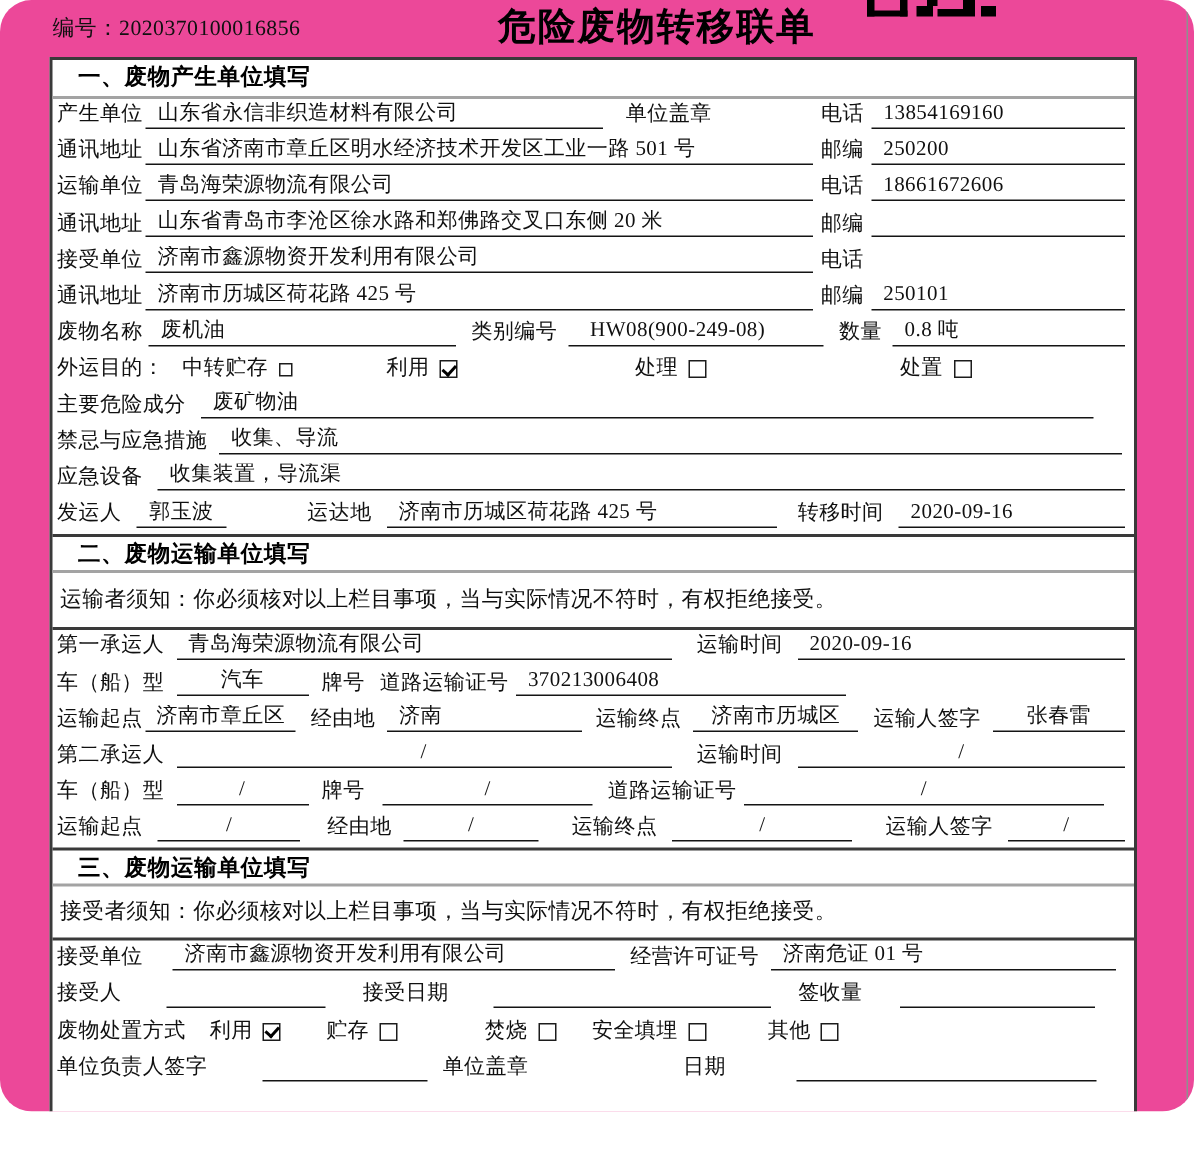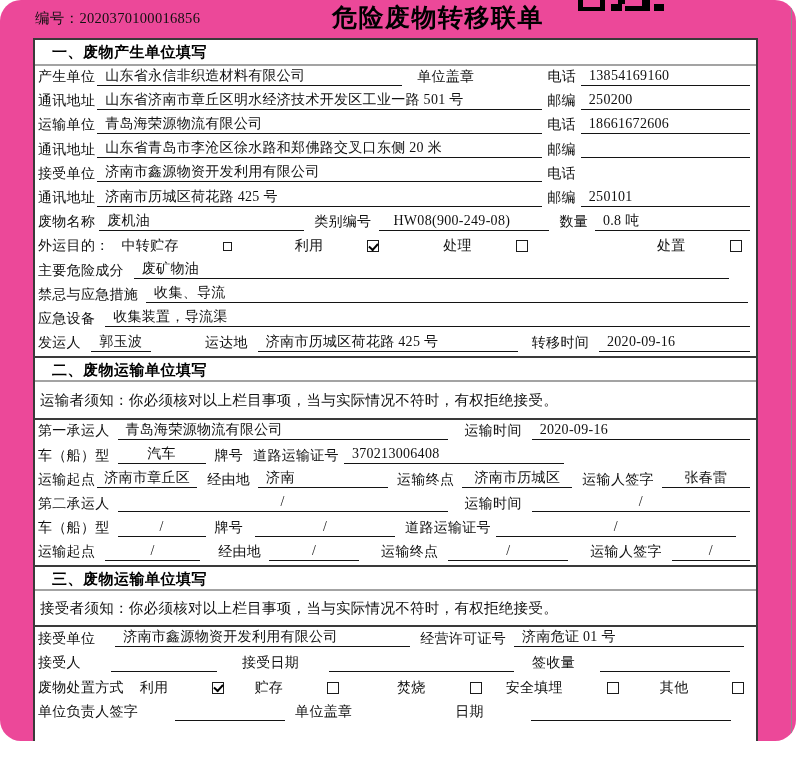--- a/index.html
+++ b/index.html
@@ -47,21 +47,21 @@
     padding:0 6px 3px 3px; white-space:nowrap; overflow:hidden;
   }
   .row.h3 { flex:0 0 24.5px; height:24.5px; }
   .lab { line-height:17px; letter-spacing:.3px; }
   .u {
     display:inline-block; border-bottom:1px solid #141414; height:18px;
     line-height:16px; padding-left:8px; overflow:hidden; letter-spacing:.3px;
   }
   .u.c { text-align:center; padding-left:0; }
   .u.fill { flex:1 1 auto; }
-  .opt { display:flex; align-items:flex-end;gap:37px; }
+  .opt { display:flex; align-items:flex-end; }
   .cb {
     width:12px; height:12px; border:1.5px solid #1c1c1c; display:inline-block;
     position:relative; margin-left:7px; margin-bottom:2px; flex:0 0 auto;
   }
   .cb.small { width:9px; height:9px; margin-bottom:3px; }
   .cb.checked::before {
     content:""; position:absolute; left:1px; top:1.5px; width:7px; height:4px;
     border-left:2px solid #000; border-bottom:2px solid #000; transform:rotate(-48deg);
   }
   
@@ -145,21 +145,21 @@
     <div class="row">
       <span class="lab">外运目的：</span>
       <span class="opt" style="margin-left:12px">
         <span class="lab">中转贮存</span>
         <span class="cb small"></span>
       </span>
       <span class="opt" style="margin-left:63px">
         <span class="lab">利用</span>
         <span class="cb checked"></span>
       </span>
-      <span class="opt" style="margin-left:64px">
+      <span class="opt" style="margin-left:118px">
         <span class="lab">处理</span>
         <span class="cb"></span>
       </span>
       <span class="opt" style="margin-left:129px">
         <span class="lab">处置</span>
         <span class="cb"></span>
       </span>
     </div>
 
     <div class="row">

